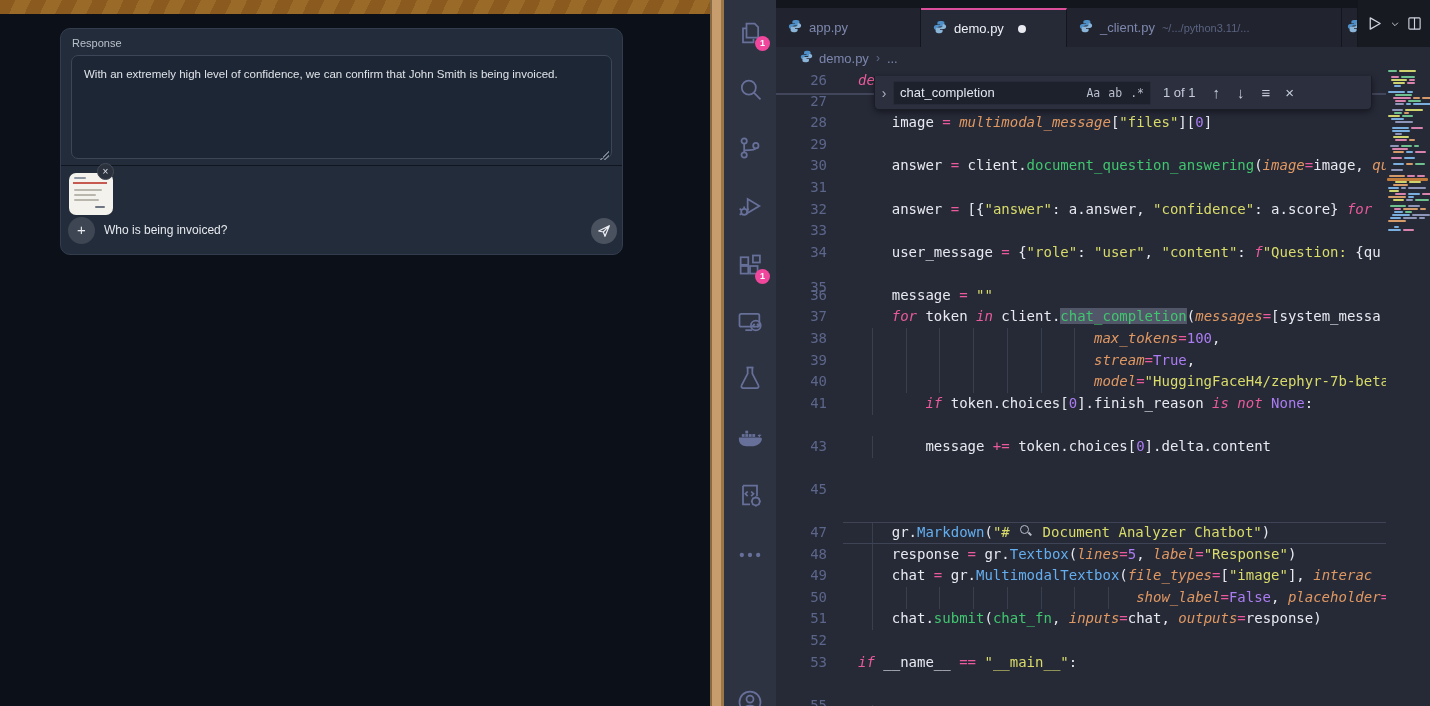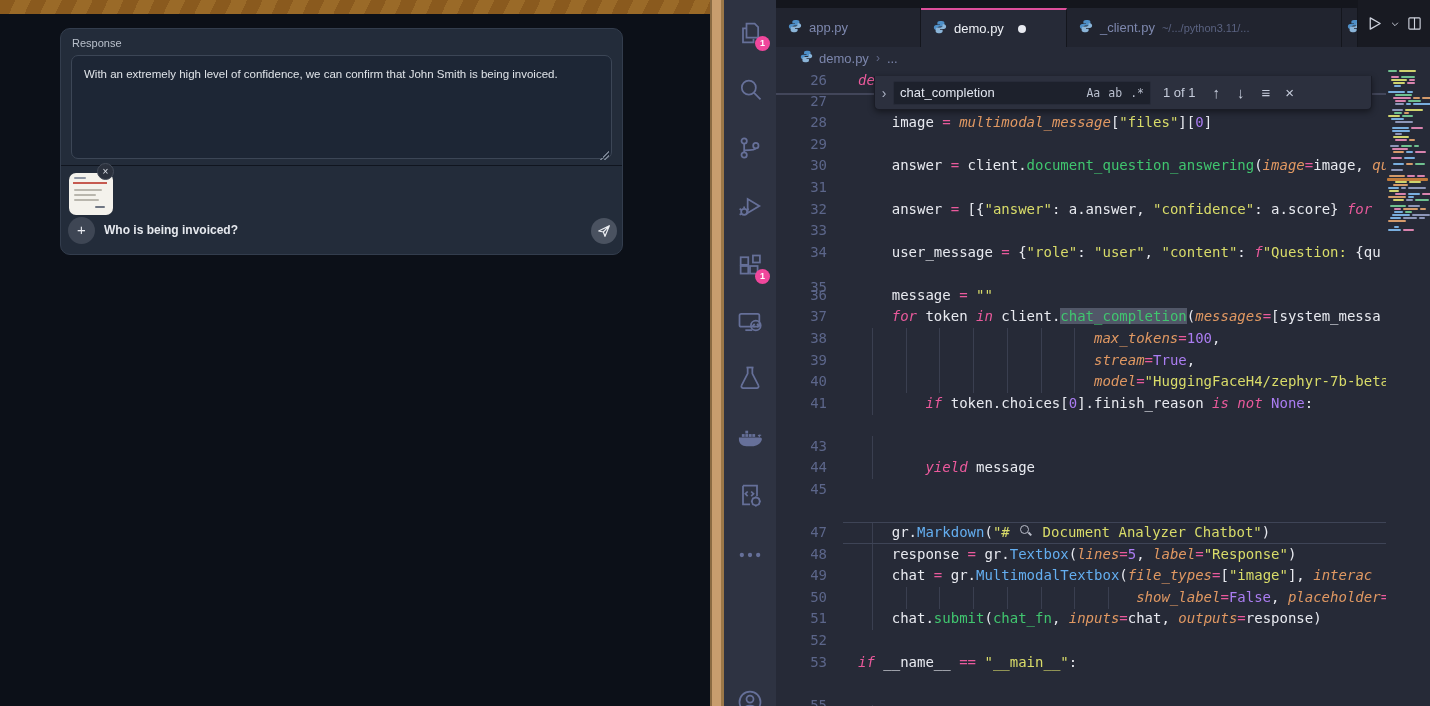--- a/index.html
+++ b/index.html
@@ -20,21 +20,21 @@
   #gr-resize { position:absolute; right:13px; top:122px; width:9px; height:9px;
     background:linear-gradient(135deg,transparent 0 50%,#76808f 50% 56%,transparent 56% 72%,#76808f 72% 78%,transparent 78%); }
   #gr-divider { position:absolute; left:0; top:136px; width:561px; height:1px; background:#10151f; }
   #gr-thumb { position:absolute; left:8px; top:144px; width:44px; height:42px; background:#f4f2ec; border-radius:7px; overflow:hidden; }
   .thumb-line { position:absolute; left:5px; height:2px; background:#b9b6ad; border-radius:1px; }
   .thumb-red { position:absolute; left:4px; top:9px; width:34px; height:2px; background:#c65a50; }
   #gr-thumb-close { position:absolute; left:36px; top:134px; width:17px; height:17px; border-radius:50%;
     background:#2b313d; border:1px solid #454c59; color:#dfe3ea; font-size:10px; line-height:15px; text-align:center; cursor:pointer; }
   #gr-plus { position:absolute; left:7px; top:188px; width:27px; height:27px; border-radius:50%;
     background:#3e4654; color:#e8eaf0; font-size:15px; line-height:25px; text-align:center; cursor:pointer; }
-  #gr-chat-text { position:absolute; left:43px; top:194px; font-size:12px; color:#e6e9ee;font-weight:bold; }
+  #gr-chat-text { position:absolute; left:43px; top:194px; font-size:12px; color:#e6e9ee; }
   #gr-send { position:absolute; left:530px; top:189px; width:26px; height:26px; border-radius:50%; background:#4a5260; cursor:pointer; }
   #gr-send svg { position:absolute; left:5px; top:5px; }
 
   
   #win-divider { position:absolute; left:710px; top:0; width:14px; height:706px;
     background:linear-gradient(90deg,#8a6a42 0 2px,#c89d6e 2px 11px,#9c7848 11px); }
 
   
   #vscode { position:absolute; left:724px; top:0; width:706px; height:706px; background:#262a37; }
   #activitybar { position:absolute; left:0; top:0; width:52px; height:706px; background:#2e3342; }
@@ -149,22 +149,21 @@
         <div class="crow" style="top: 198.62px;"><span class="ln">32</span><span class="ctext"><span class="tk-t">    answer </span><span class="tk-k">=</span><span class="tk-t"> [{</span><span class="tk-s">"answer"</span><span class="tk-t">: a.answer, </span><span class="tk-s">"confidence"</span><span class="tk-t">: a.score} </span><span class="tk-k">for</span></span></div>
         <div class="crow" style="top: 220.19px;"><span class="ln">33</span><span class="ctext"></span></div>
         <div class="crow" style="top: 241.76px;"><span class="ln">34</span><span class="ctext"><span class="tk-t">    user_message </span><span class="tk-k">=</span><span class="tk-t"> {</span><span class="tk-s">"role"</span><span class="tk-t">: </span><span class="tk-s">"user"</span><span class="tk-t">, </span><span class="tk-s">"content"</span><span class="tk-t">: </span><span class="tk-k">f</span><span class="tk-s">"Question: </span><span class="tk-t">{qu</span></span></div>
         <div class="crow" style="top: 277px;"><span class="ln">35</span><span class="ctext"></span></div>
         <div class="crow" style="top: 284.9px;"><span class="ln">36</span><span class="ctext"><span class="tk-t">    message </span><span class="tk-k">=</span><span class="tk-t"> </span><span class="tk-s">""</span></span></div>
         <div class="crow" style="top: 306.47px;"><span class="ln">37</span><span class="ctext"><span class="tk-t">    </span><span class="tk-k">for</span><span class="tk-t"> token </span><span class="tk-k">in</span><span class="tk-t"> client.</span><span class="tk-hl">chat_completion</span><span class="tk-t">(</span><span class="tk-p">messages</span><span class="tk-k">=</span><span class="tk-t">[system_messa</span></span></div>
         <div class="crow" style="top: 328.04px;"><span class="guide" style="left: 96px;"></span><span class="guide" style="left: 129.7px;"></span><span class="guide" style="left: 163.4px;"></span><span class="guide" style="left: 197.1px;"></span><span class="guide" style="left: 230.8px;"></span><span class="guide" style="left: 264.5px;"></span><span class="guide" style="left: 298.2px;"></span><span class="ln">38</span><span class="ctext"><span class="tk-t">                            </span><span class="tk-p">max_tokens</span><span class="tk-k">=</span><span class="tk-n">100</span><span class="tk-t">,</span></span></div>
         <div class="crow" style="top: 349.61px;"><span class="guide" style="left: 96px;"></span><span class="guide" style="left: 129.7px;"></span><span class="guide" style="left: 163.4px;"></span><span class="guide" style="left: 197.1px;"></span><span class="guide" style="left: 230.8px;"></span><span class="guide" style="left: 264.5px;"></span><span class="guide" style="left: 298.2px;"></span><span class="ln">39</span><span class="ctext"><span class="tk-t">                            </span><span class="tk-p">stream</span><span class="tk-k">=</span><span class="tk-n">True</span><span class="tk-t">,</span></span></div>
         <div class="crow" style="top: 371.18px;"><span class="guide" style="left: 96px;"></span><span class="guide" style="left: 129.7px;"></span><span class="guide" style="left: 163.4px;"></span><span class="guide" style="left: 197.1px;"></span><span class="guide" style="left: 230.8px;"></span><span class="guide" style="left: 264.5px;"></span><span class="guide" style="left: 298.2px;"></span><span class="ln">40</span><span class="ctext"><span class="tk-t">                            </span><span class="tk-p">model</span><span class="tk-k">=</span><span class="tk-s">"HuggingFaceH4/zephyr-7b-beta</span></span></div>
         <div class="crow" style="top: 392.75px;"><span class="guide" style="left: 96px;"></span><span class="ln">41</span><span class="ctext"><span class="tk-t">        </span><span class="tk-k">if</span><span class="tk-t"> token.choices[</span><span class="tk-n">0</span><span class="tk-t">].finish_reason </span><span class="tk-k">is</span><span class="tk-t"> </span><span class="tk-k">not</span><span class="tk-t"> </span><span class="tk-n">None</span><span class="tk-t">:</span></span></div>
-        <div class="crow" style="top: 435.89px;"><span class="guide" style="left: 96px;"></span><span class="ln">43</span></div>
-        <div class="crow" style="top: 457.46px;"><span class="guide" style="left: 96px;"></span><span class="ln">44</span><span class="ctext"><span class="tk-t">        </span><span class="tk-k">yield</span><span class="tk-t"> message</span></span></div>
+        <div class="crow" style="top: 435.89px;"><span class="guide" style="left: 96px;"></span><span class="ln">43</span><span class="ctext"><span class="tk-t">        message </span><span class="tk-k">+=</span><span class="tk-t"> token.choices[</span><span class="tk-n">0</span><span class="tk-t">].delta.content</span></span></div>
         <div class="crow" style="top: 479.03px;"><span class="ln">45</span><span class="ctext"></span></div>
         <div class="crow" style="top: 522.17px;"><span class="guide" style="left: 96px;"></span><span class="curline"></span><span class="ln">47</span><span class="ctext"><span class="tk-t">    gr.</span><span class="tk-c">Markdown</span><span class="tk-t">(</span><span class="tk-s">"# </span><span class="mag-ico"></span><span class="tk-s"> Document Analyzer Chatbot"</span><span class="tk-t">)</span></span></div>
         <div class="crow" style="top: 543.74px;"><span class="guide" style="left: 96px;"></span><span class="ln">48</span><span class="ctext"><span class="tk-t">    response </span><span class="tk-k">=</span><span class="tk-t"> gr.</span><span class="tk-c">Textbox</span><span class="tk-t">(</span><span class="tk-p">lines</span><span class="tk-k">=</span><span class="tk-n">5</span><span class="tk-t">, </span><span class="tk-p">label</span><span class="tk-k">=</span><span class="tk-s">"Response"</span><span class="tk-t">)</span></span></div>
         <div class="crow" style="top: 565.31px;"><span class="guide" style="left: 96px;"></span><span class="ln">49</span><span class="ctext"><span class="tk-t">    chat </span><span class="tk-k">=</span><span class="tk-t"> gr.</span><span class="tk-c">MultimodalTextbox</span><span class="tk-t">(</span><span class="tk-p">file_types</span><span class="tk-k">=</span><span class="tk-t">[</span><span class="tk-s">"image"</span><span class="tk-t">], </span><span class="tk-p">interac</span></span></div>
         <div class="crow" style="top: 586.88px;"><span class="guide" style="left: 96px;"></span><span class="guide" style="left: 129.7px;"></span><span class="guide" style="left: 163.4px;"></span><span class="guide" style="left: 197.1px;"></span><span class="guide" style="left: 230.8px;"></span><span class="guide" style="left: 264.5px;"></span><span class="guide" style="left: 298.2px;"></span><span class="guide" style="left: 331.9px;"></span><span class="ln">50</span><span class="ctext"><span class="tk-t">                                 </span><span class="tk-p">show_label</span><span class="tk-k">=</span><span class="tk-n">False</span><span class="tk-t">, </span><span class="tk-p">placeholder</span><span class="tk-k">=</span></span></div>
         <div class="crow" style="top: 608.45px;"><span class="guide" style="left: 96px;"></span><span class="ln">51</span><span class="ctext"><span class="tk-t">    chat.</span><span class="tk-f">submit</span><span class="tk-t">(</span><span class="tk-f">chat_fn</span><span class="tk-t">, </span><span class="tk-p">inputs</span><span class="tk-k">=</span><span class="tk-t">chat, </span><span class="tk-p">outputs</span><span class="tk-k">=</span><span class="tk-t">response)</span></span></div>
         <div class="crow" style="top: 630.02px;"><span class="ln">52</span><span class="ctext"></span></div>
         <div class="crow" style="top: 651.59px;"><span class="ln">53</span><span class="ctext"><span class="tk-k">if</span><span class="tk-t"> __name__ </span><span class="tk-k">==</span><span class="tk-t"> </span><span class="tk-s">"__main__"</span><span class="tk-t">:</span></span></div>
         <div class="crow" style="top: 673.16px; margin-top: 32px;"><span class="guide" style="left: 96px;"></span><span class="ln">54</span><span class="ctext"><span class="tk-t">    demo.</span><span class="tk-f">launch</span><span class="tk-t">()</span></span></div>
         <div class="crow" style="top: 694.73px;"><span class="ln">55</span><span class="ctext"></span></div>

